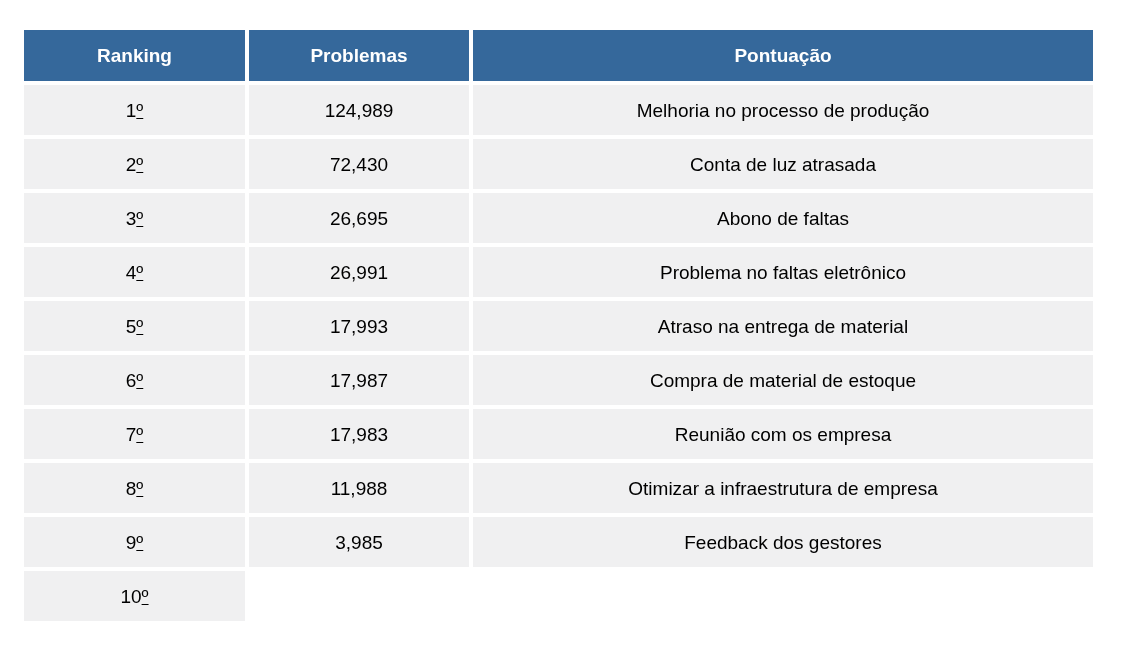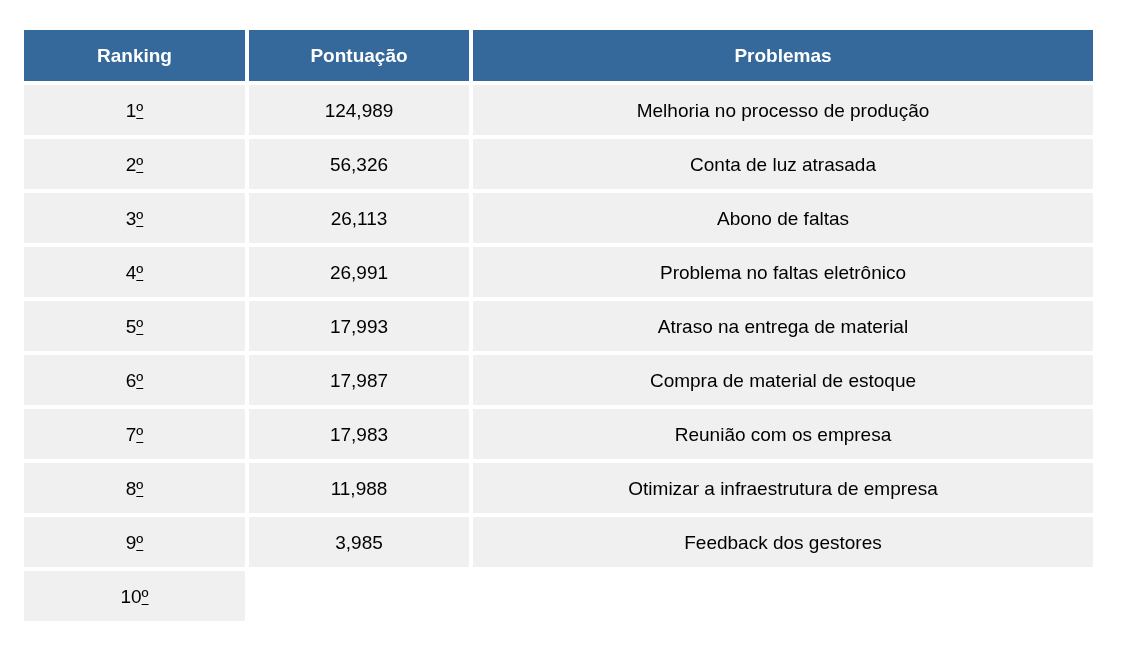--- a/index.html
+++ b/index.html
@@ -45,42 +45,42 @@
     text-underline-offset: 1px;
   }
 </style>
 </head>
 <body>
 
 <div class="table-wrap">
   <div class="grid">
 
     <div class="cell head">Ranking</div>
+    <div class="cell head">Problemas</div>
     <div class="cell head">Pontuação</div>
-    <div class="cell head">Problemas</div>
 
     <div class="cell">
         <span>1</span>
         <span class="ord">º</span>
       </div>
     <div class="cell">124,989</div>
     <div class="cell">Melhoria no processo de produção</div>
 
     <div class="cell">
         <span>2</span>
         <span class="ord">º</span>
       </div>
-    <div class="cell">56,326</div>
+    <div class="cell">72,430</div>
     <div class="cell">Conta de luz atrasada</div>
 
     <div class="cell">
         <span>3</span>
         <span class="ord">º</span>
       </div>
-    <div class="cell">26,113</div>
+    <div class="cell">26,695</div>
     <div class="cell">Abono de faltas</div>
 
     <div class="cell">
         <span>4</span>
         <span class="ord">º</span>
       </div>
     <div class="cell">26,991</div>
     <div class="cell">Problema no faltas eletrônico</div>
 
     <div class="cell">

